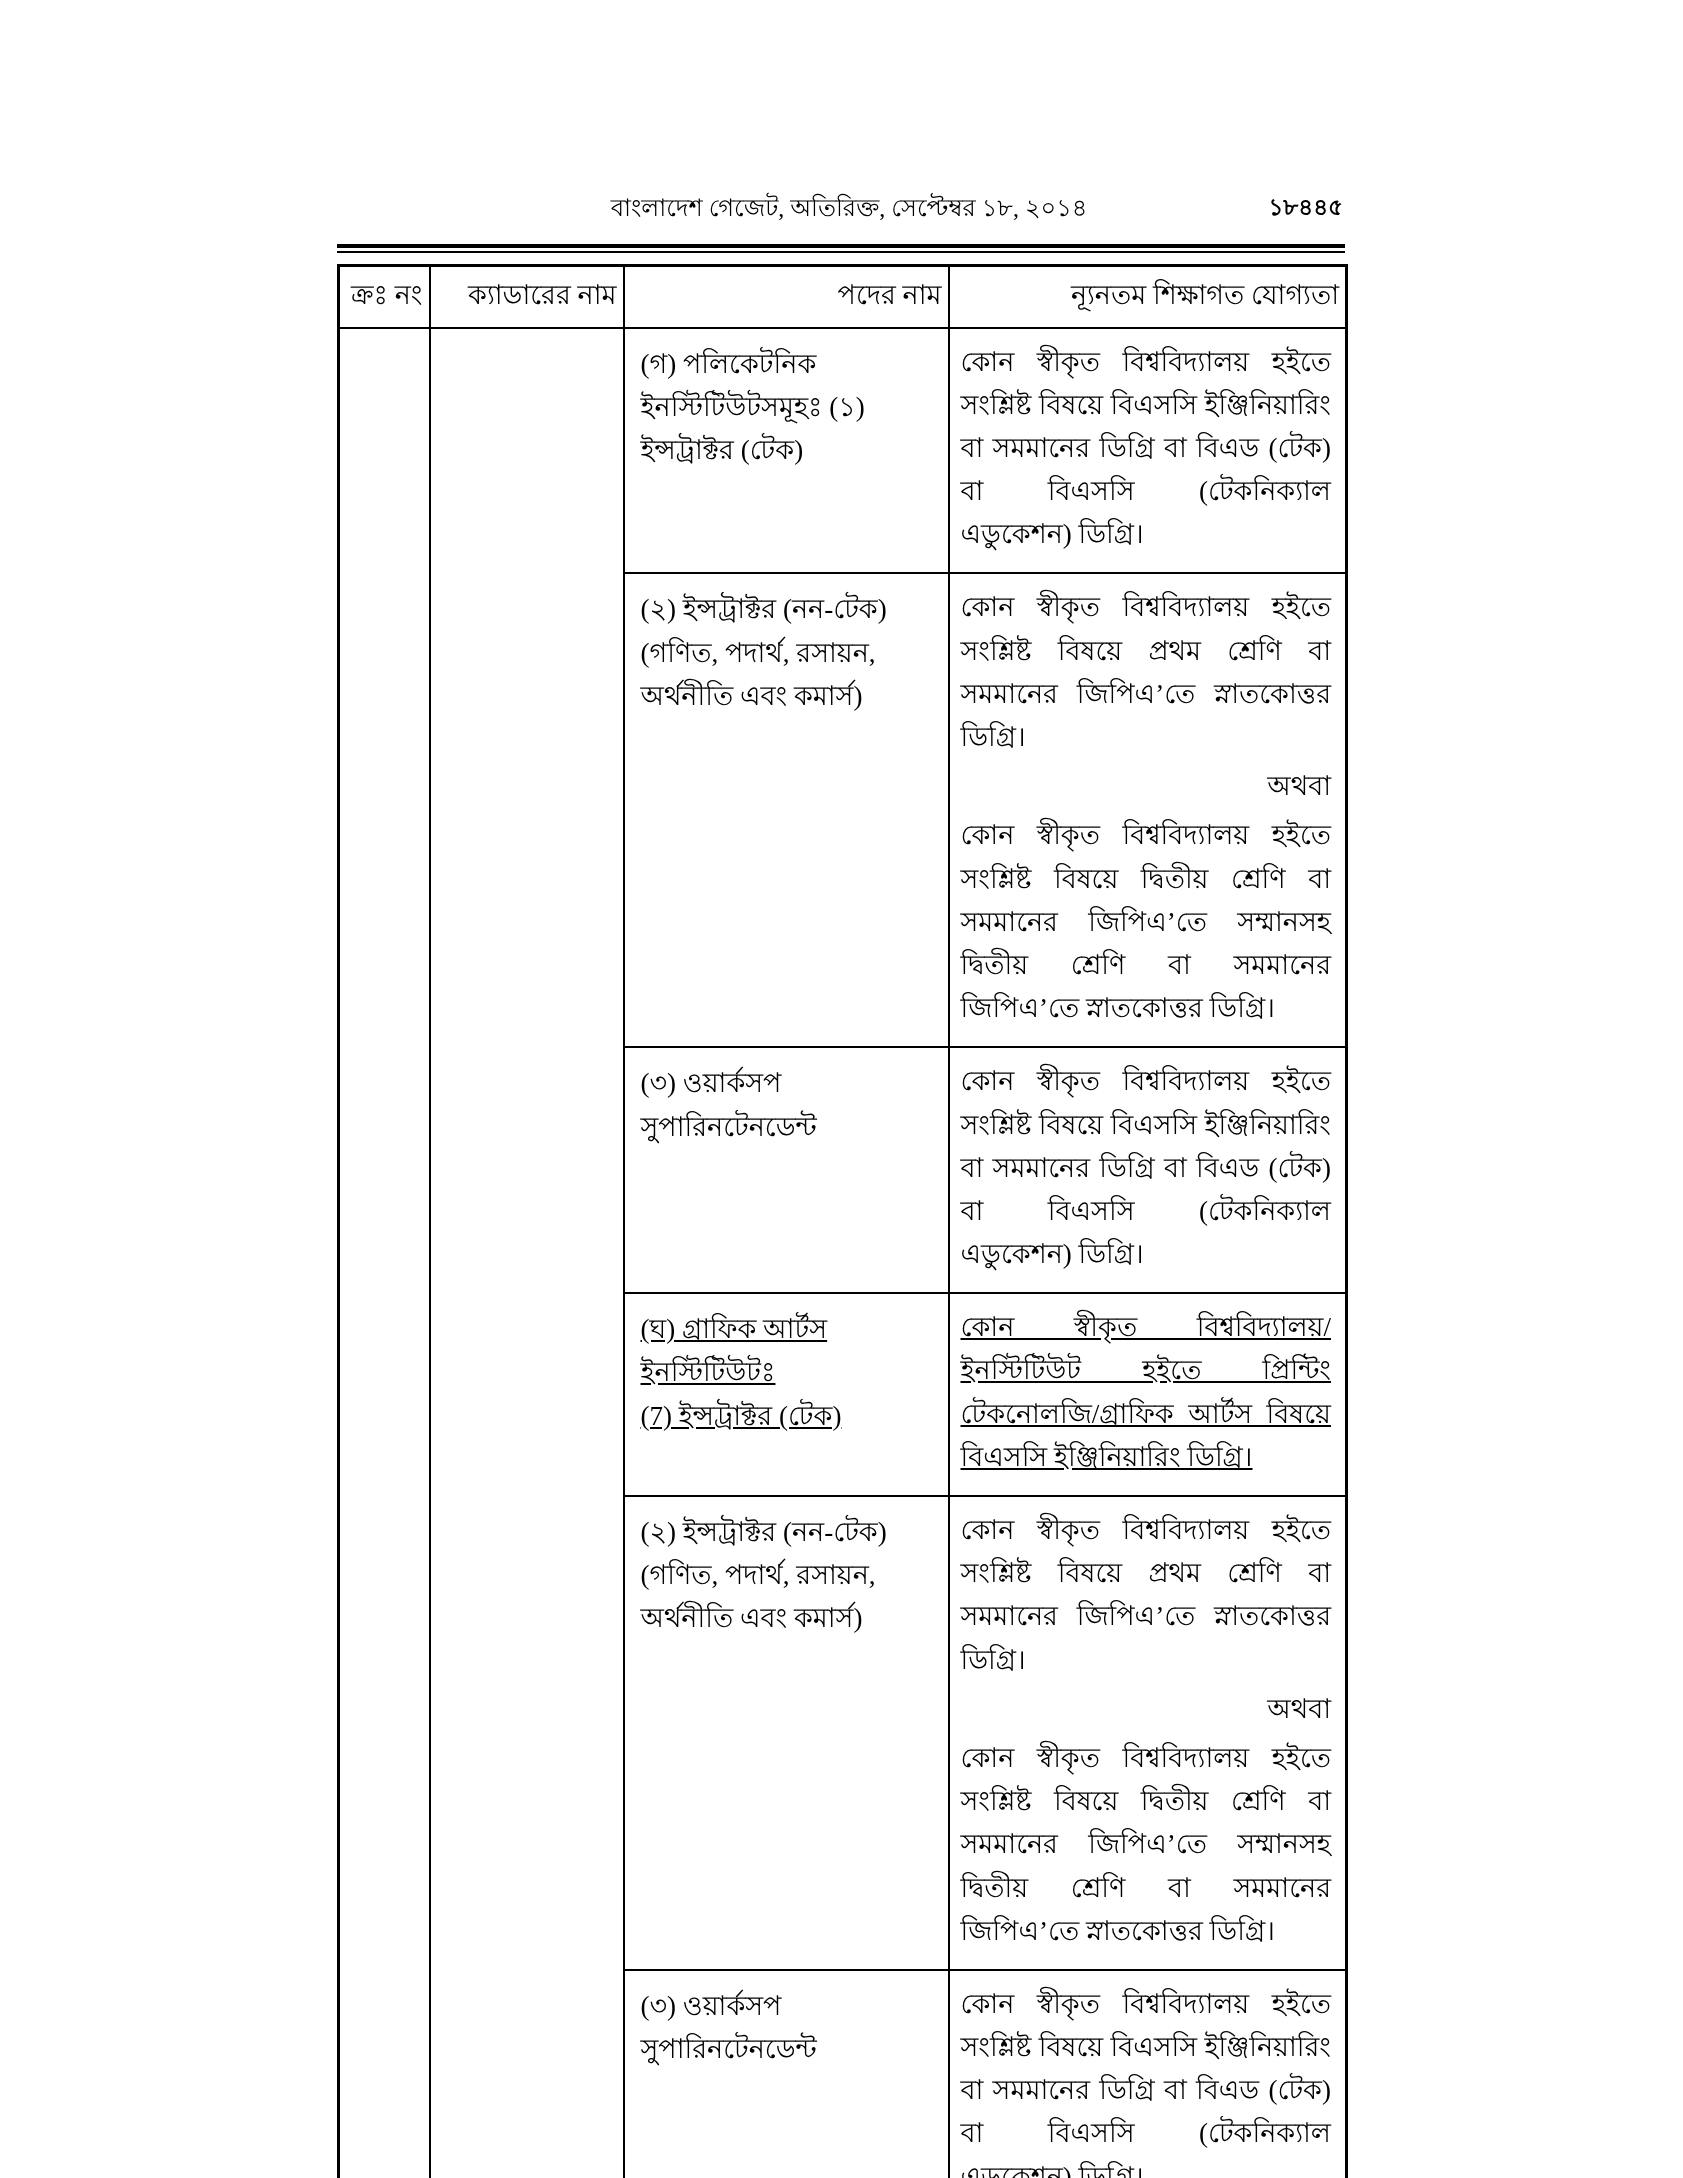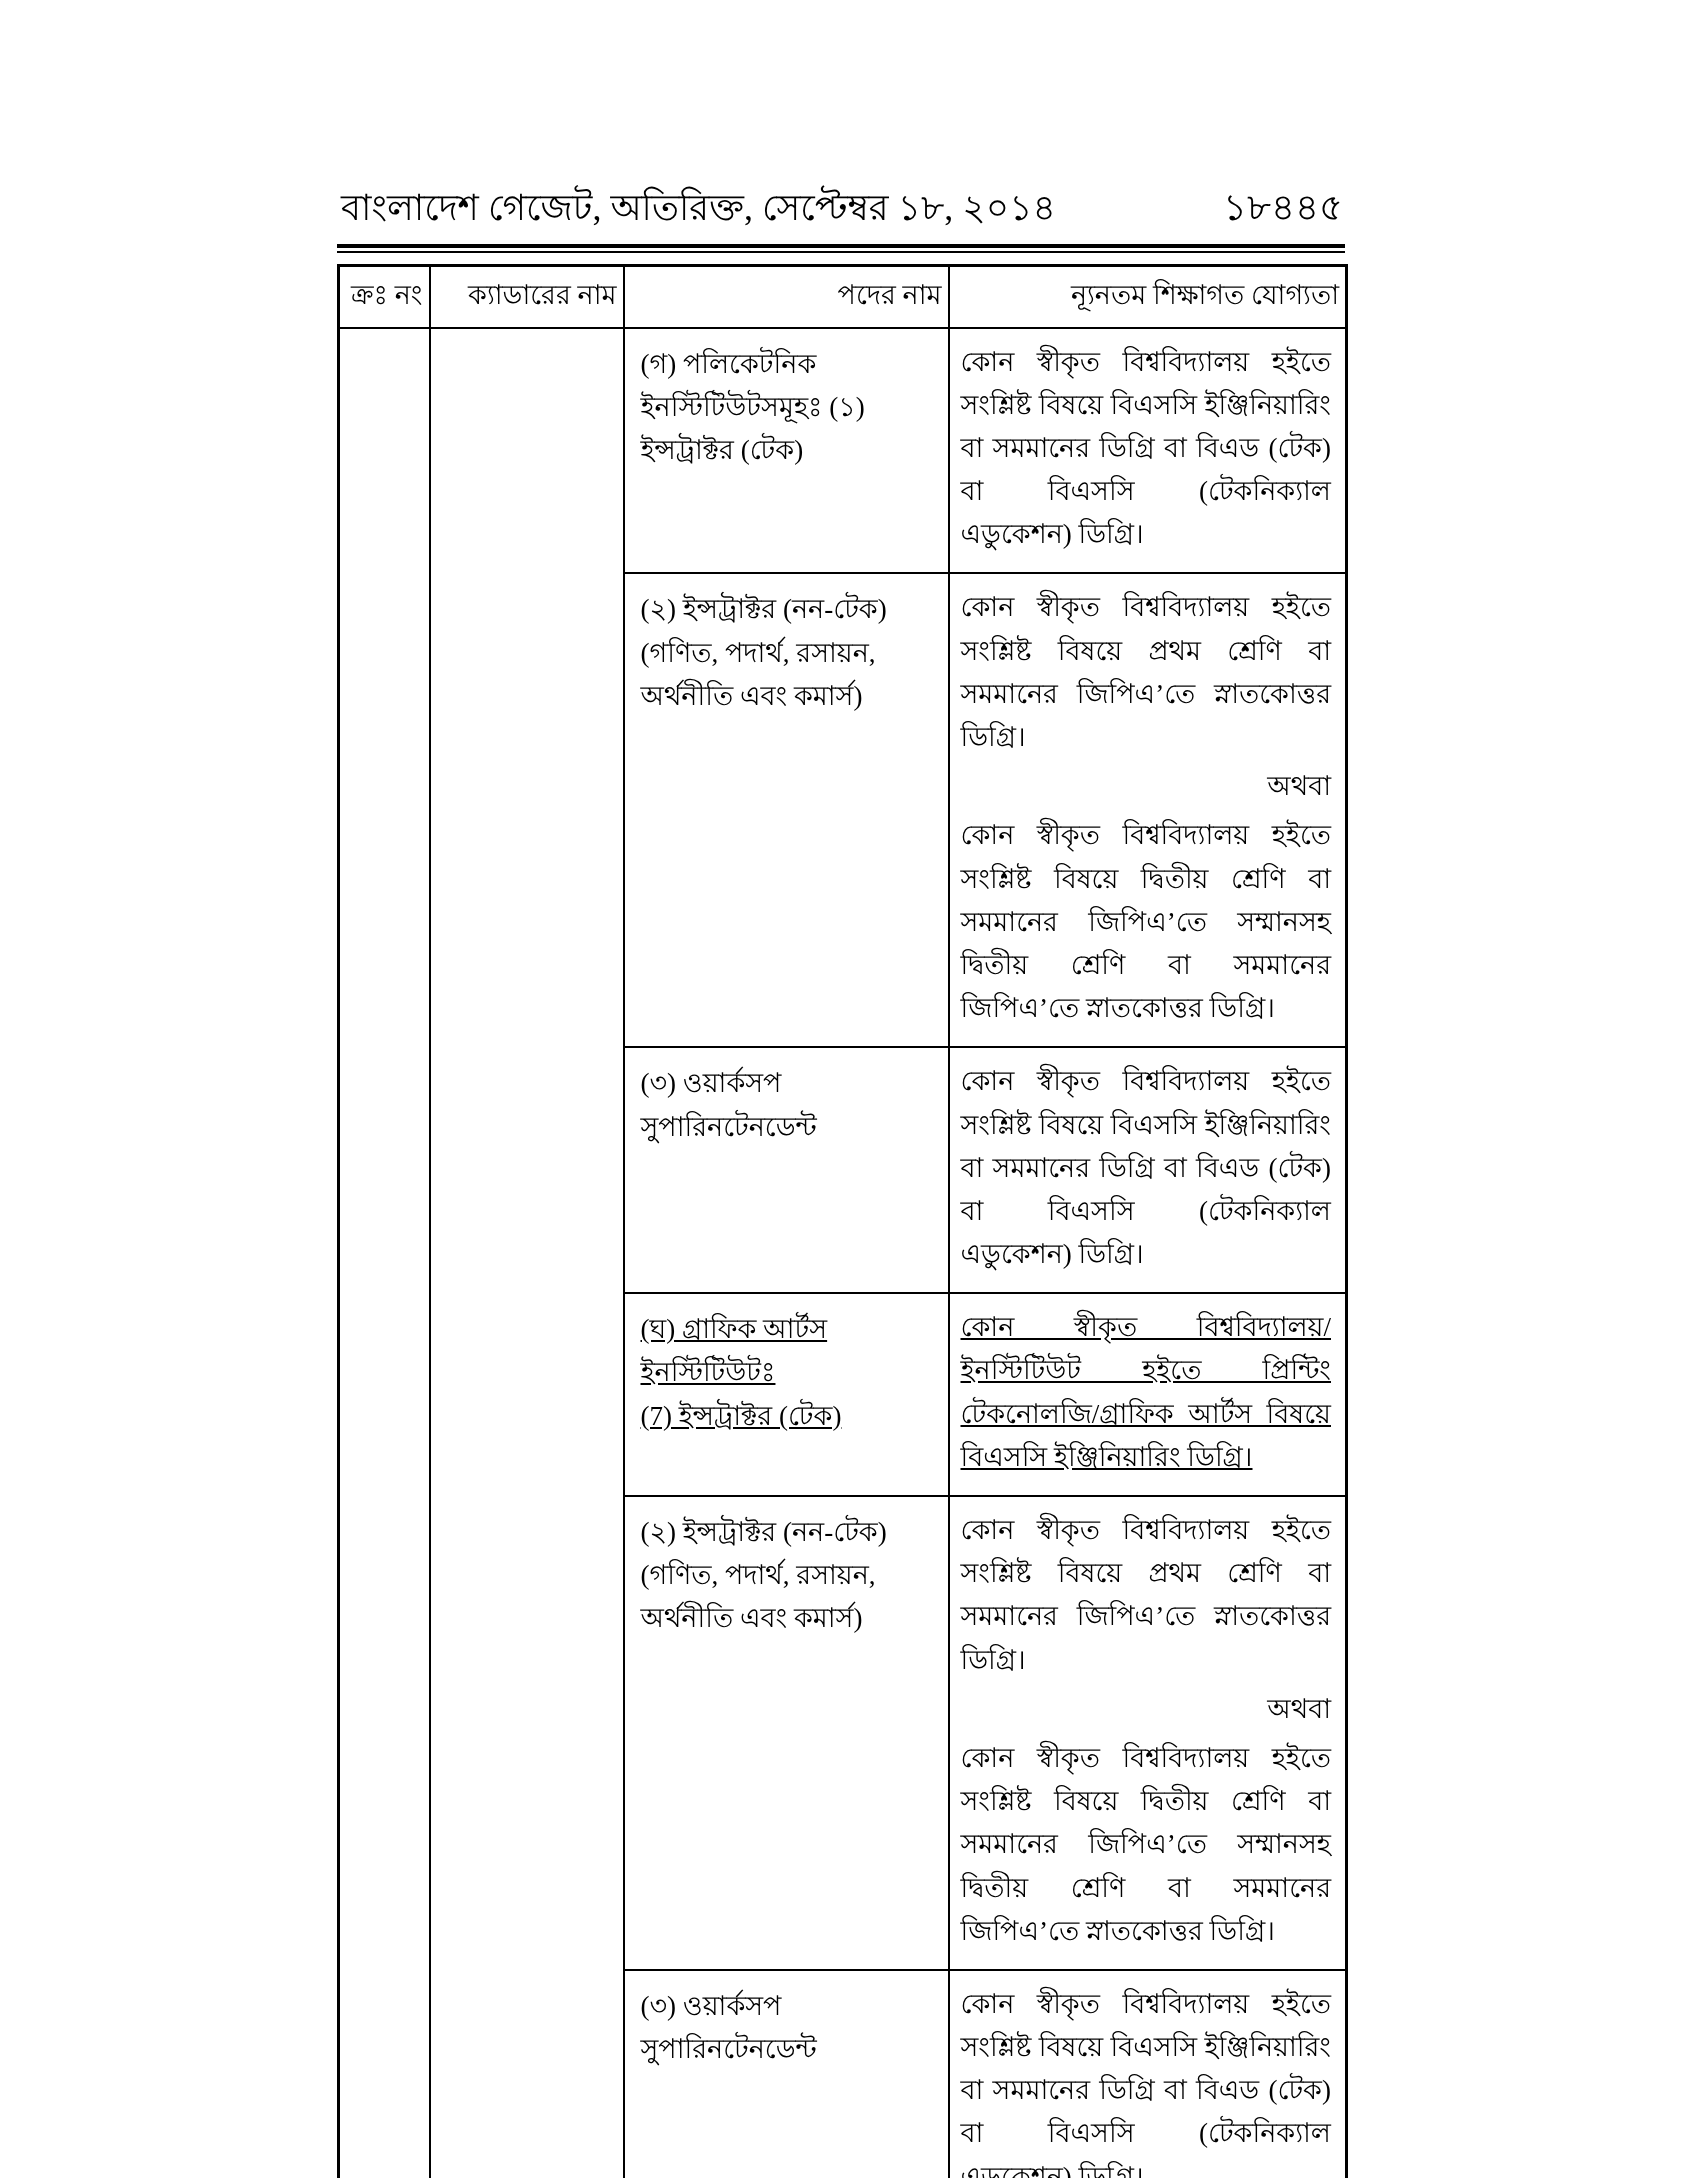--- a/index.html
+++ b/index.html
@@ -18,33 +18,34 @@
   }
   .page-header {
     position: absolute;
     left: 337px;
     top: 188px;
     width: 1008px;
     height: 42px;
   }
   .gazette-title {
     position: absolute;
-    left: 4px;
+    left: 16px;
     right: 0;
-    text-align: left;
-    font-size: 36px;
+    text-align: center;
+    font-size: 24px;
     line-height: 40px;
     white-space: nowrap;
   }
   .page-number {
     position: absolute;
     right: 2px;
     top: 0;
-    font-size: 37px;
+    font-size: 23px;
     line-height: 40px;
+    font-weight: bold;
   }
   .double-rule {
     position: absolute;
     left: 337px;
     top: 244px;
     width: 1008px;
     height: 3px;
     border-top: 4px solid #000;
     border-bottom: 2px solid #000;
   }

